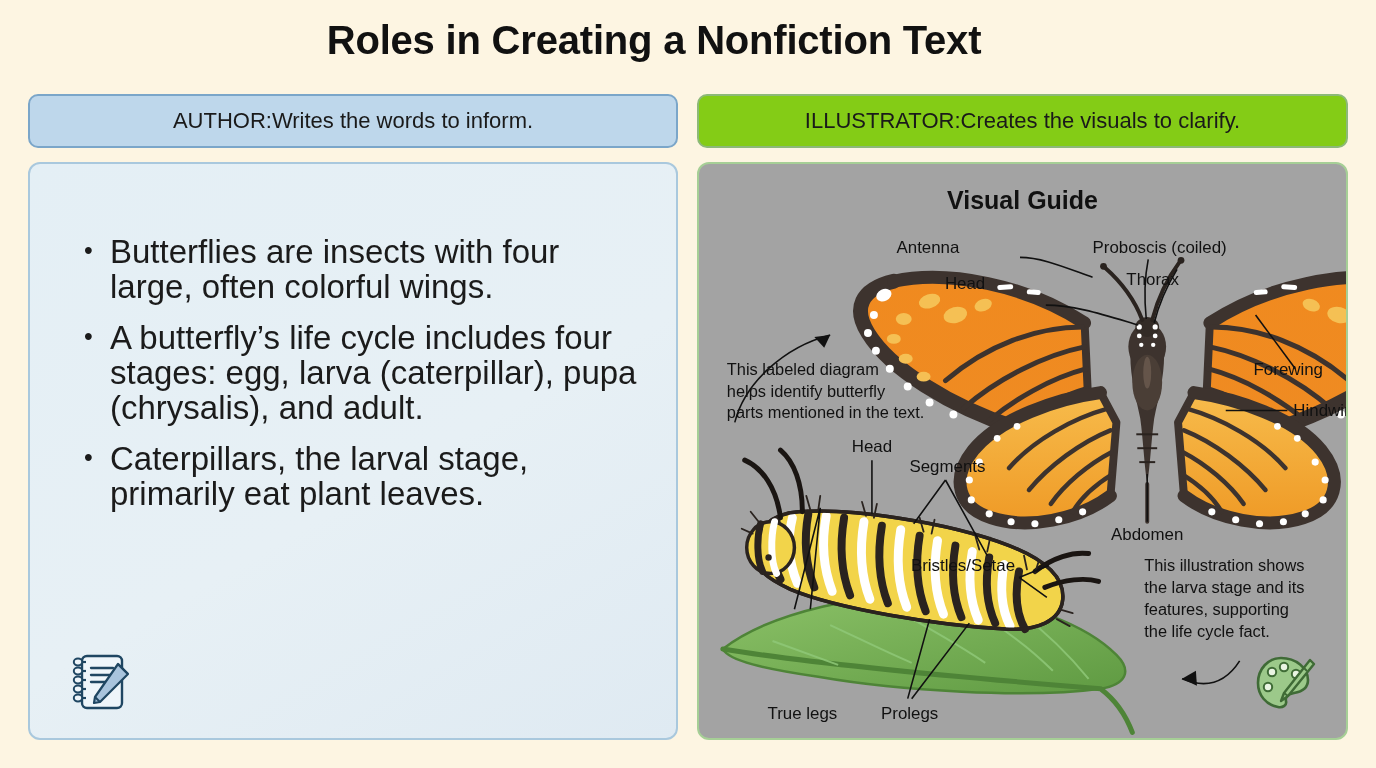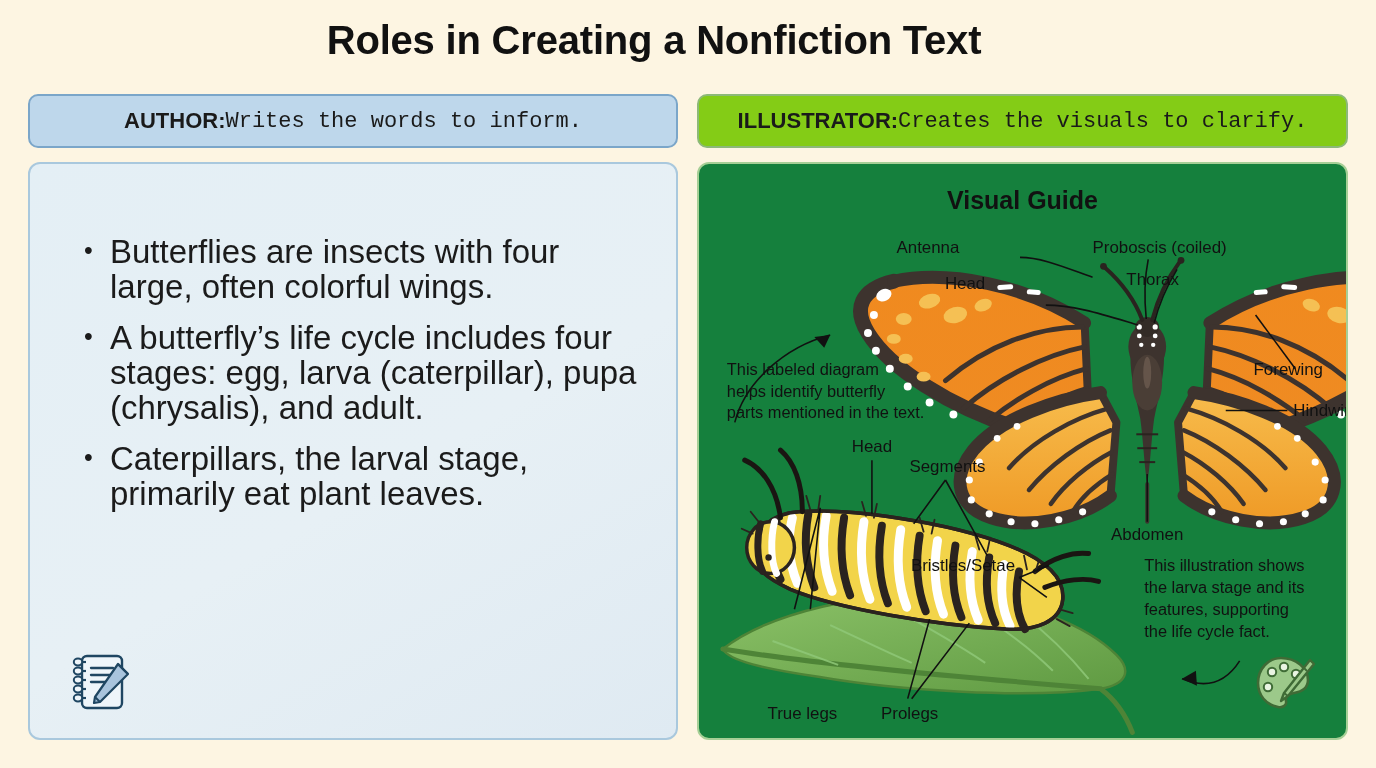--- a/index.html
+++ b/index.html
@@ -26,22 +26,22 @@
     position: absolute;
     height: 54px;
     border-radius: 10px;
     display: flex;
     align-items: center;
     justify-content: center;
     font-size: 22px;
     color: #1a1a1a;
     white-space: nowrap;
   }
-  .role-header .role-name { font-weight: bold; }
-  .role-header .role-desc { font-weight: normal; font-family: Liberation Mono, monospace; }
+  .role-header .role-name { font-weight: normal; }
+  .role-header .role-desc { font-weight: normal; }
 
   #author-header {
     left: 28px; top: 94px; width: 650px;
     background: #bed7eb;
     border: 2px solid #7ba6c9;
   }
   #illustrator-header {
     left: 697px; top: 94px; width: 651px;
     background: #84cc16;
     border: 2px solid #8cb978;
@@ -52,21 +52,21 @@
     position: absolute;
     border-radius: 12px;
   }
   #author-panel {
     left: 28px; top: 162px; width: 650px; height: 578px;
     background: linear-gradient(150deg, #e4eff5 0%, #e7f0f5 55%, #dfeaf2 100%);
     border: 2px solid #a9c8dd;
   }
   #illustrator-panel {
     left: 697px; top: 162px; width: 651px; height: 578px;
-    background: #15803d;
+    background: #a3a3a3;
     border: 2px solid #a6cf96;
   }
 
   .panel-title {
     position: absolute;
     top: 22px; left: 0; width: 100%;
     text-align: center;
     font-size: 25px;
     font-weight: bold;
     color: #111;

